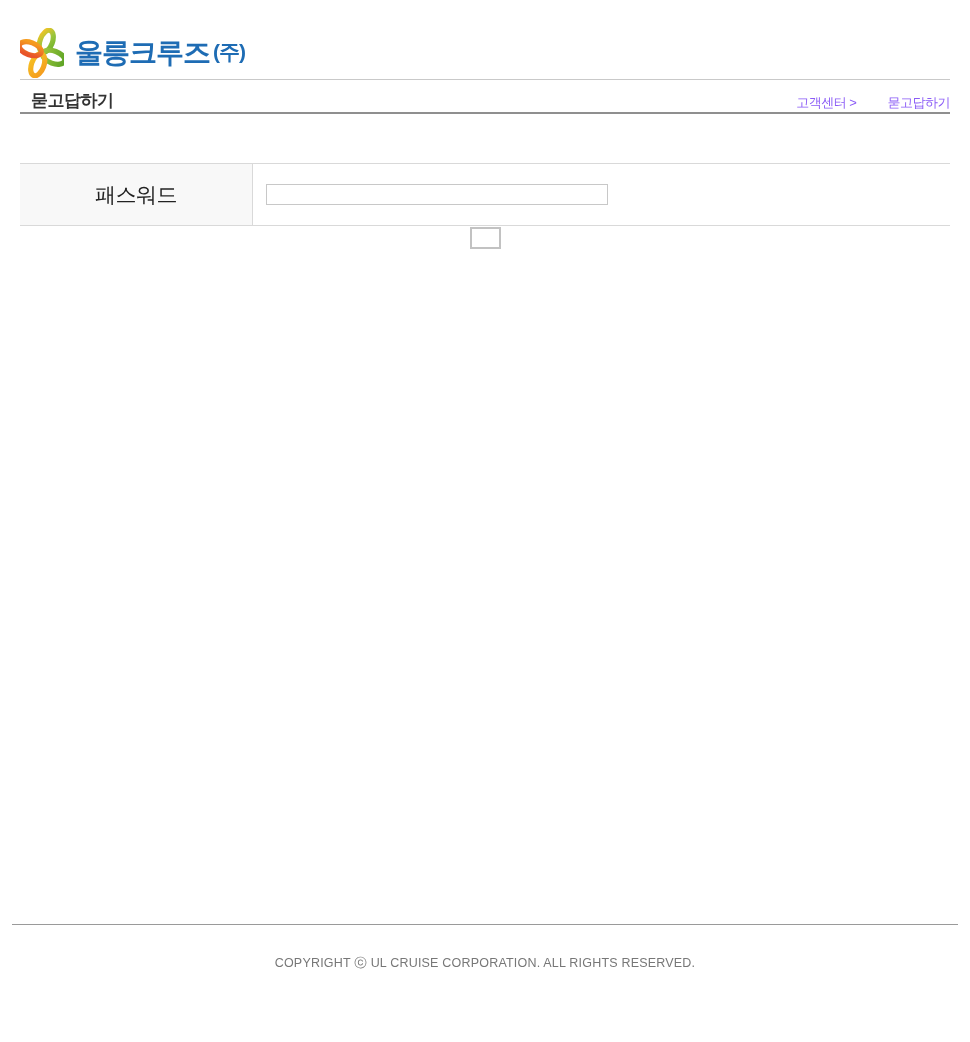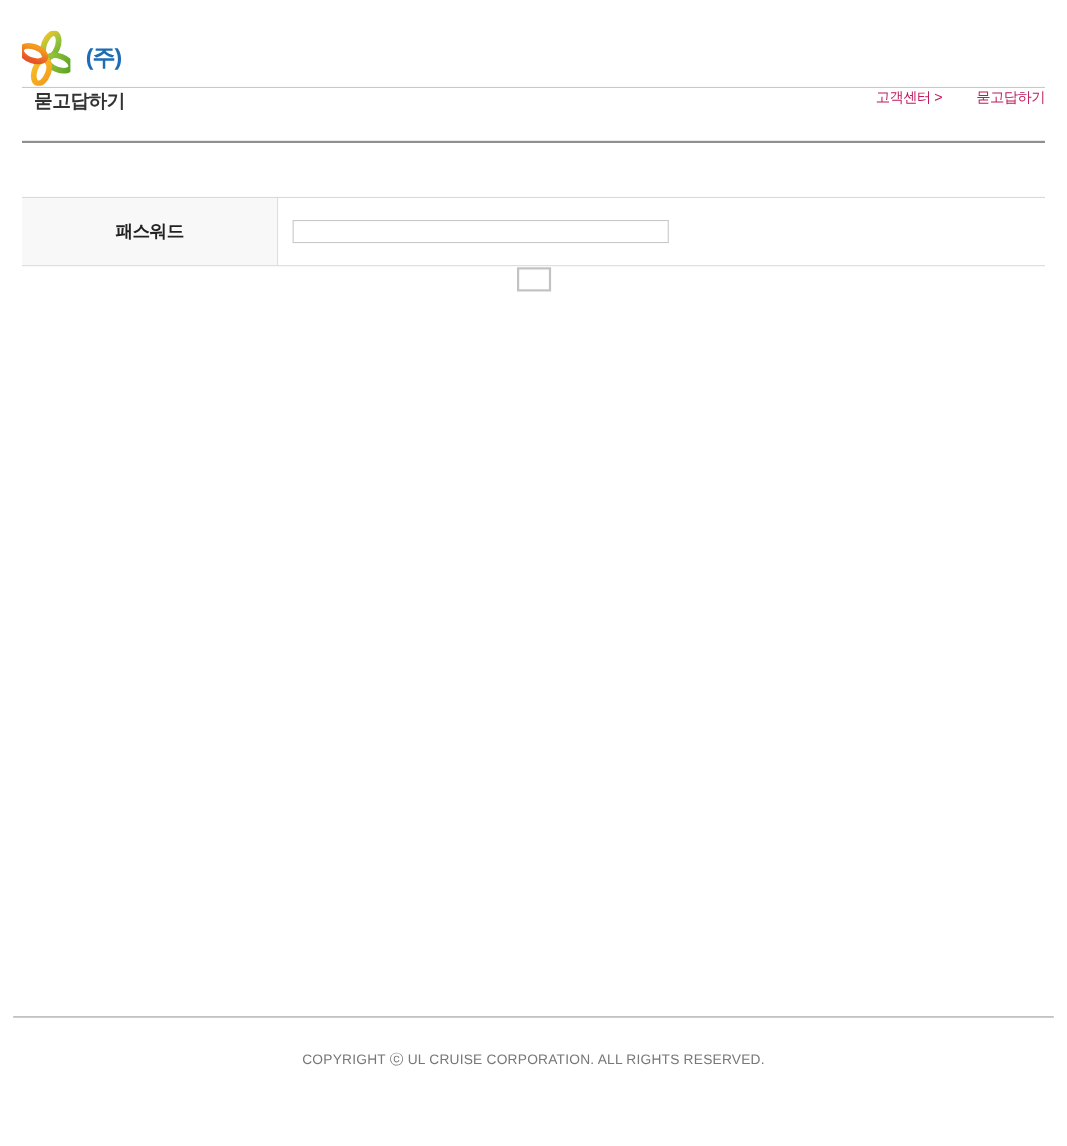--- a/index.html
+++ b/index.html
@@ -43,57 +43,57 @@
     margin-left: 3px;
     position: relative;
     top: -1px;
   }
 
   
   .title-bar {
     margin: 3px 20px 0 20px;
     border-top: 1px solid #c9c9c9;
     border-bottom: 2px solid #8f8f8f;
-    height: 51px;
-    display: flex;
-    align-items: flex-start;
+    height: 35px;
+    display: flex;
+    align-items: flex-end;
     justify-content: space-between;
   }
   .page-title {
     font-size: 17px;
     font-weight: bold;
     color: #333333;
     padding-left: 11px;
     letter-spacing: -0.5px;
   }
   .breadcrumb {
     font-size: 13px;
-    color: #be185d;
+    color: #8b5cf6;
     letter-spacing: -0.5px;
   }
   .breadcrumb .crumb-parent { cursor: pointer; }
   .breadcrumb .crumb-current { margin-left: 28px; }
 
   
   .form-table {
     margin: 49px 20px 0 20px;
     border-top: 1px solid #d9d9d9;
     border-bottom: 1px solid #d9d9d9;
     display: flex;
     height: 63px;
   }
   .form-th {
     width: 233px;
     background: #f8f8f8;
     border-right: 1px solid #d9d9d9;
     display: flex;
     align-items: center;
     justify-content: center;
-    font-size: 16px;
-    font-weight: bold;
+    font-size: 21px;
+    font-weight: normal;
     color: #222222;
     letter-spacing: -0.5px;
   }
   .form-td {
     flex: 1;
     display: flex;
     align-items: center;
     padding-left: 13px;
     background: #ffffff;
   }
@@ -175,20 +175,21 @@
             </linearGradient>
           </defs>
           <g transform="rotate(20 22 25)">
             <ellipse cx="22" cy="12.5" rx="6.2" ry="11.5" fill="none" stroke="url(#gTop)" stroke-width="5.2"></ellipse>
             <ellipse cx="34.5" cy="25" rx="11.5" ry="6.2" fill="none" stroke="url(#gRight)" stroke-width="5.2"></ellipse>
             <ellipse cx="22" cy="37.5" rx="6.2" ry="11.5" fill="none" stroke="url(#gBottom)" stroke-width="5.2"></ellipse>
             <ellipse cx="9.5" cy="25" rx="11.5" ry="6.2" fill="none" stroke="url(#gLeft)" stroke-width="5.2"></ellipse>
           </g>
         </svg>
       </span>
+      <span class="brand-text">울릉크루즈</span>
       <span class="brand-suffix">(주)</span>
     </a>
   </div>
 
   <div class="title-bar">
     <div class="page-title">묻고답하기</div>
     <div class="breadcrumb">
       <span class="crumb-parent">고객센터 &gt;</span>
       <span class="crumb-current">묻고답하기</span>
     </div>

